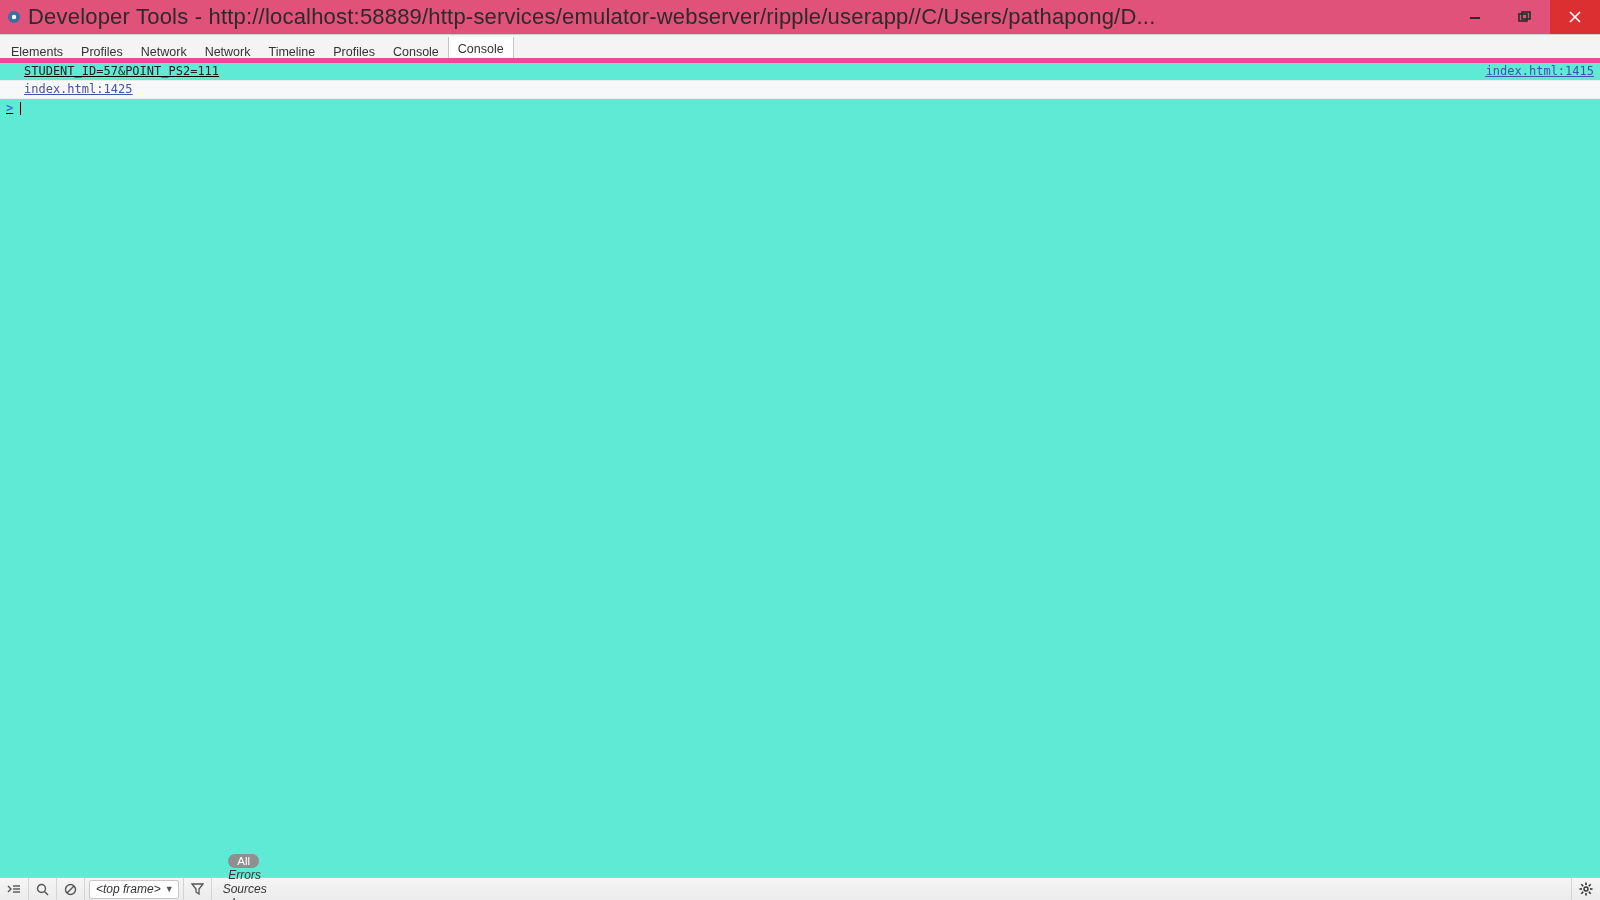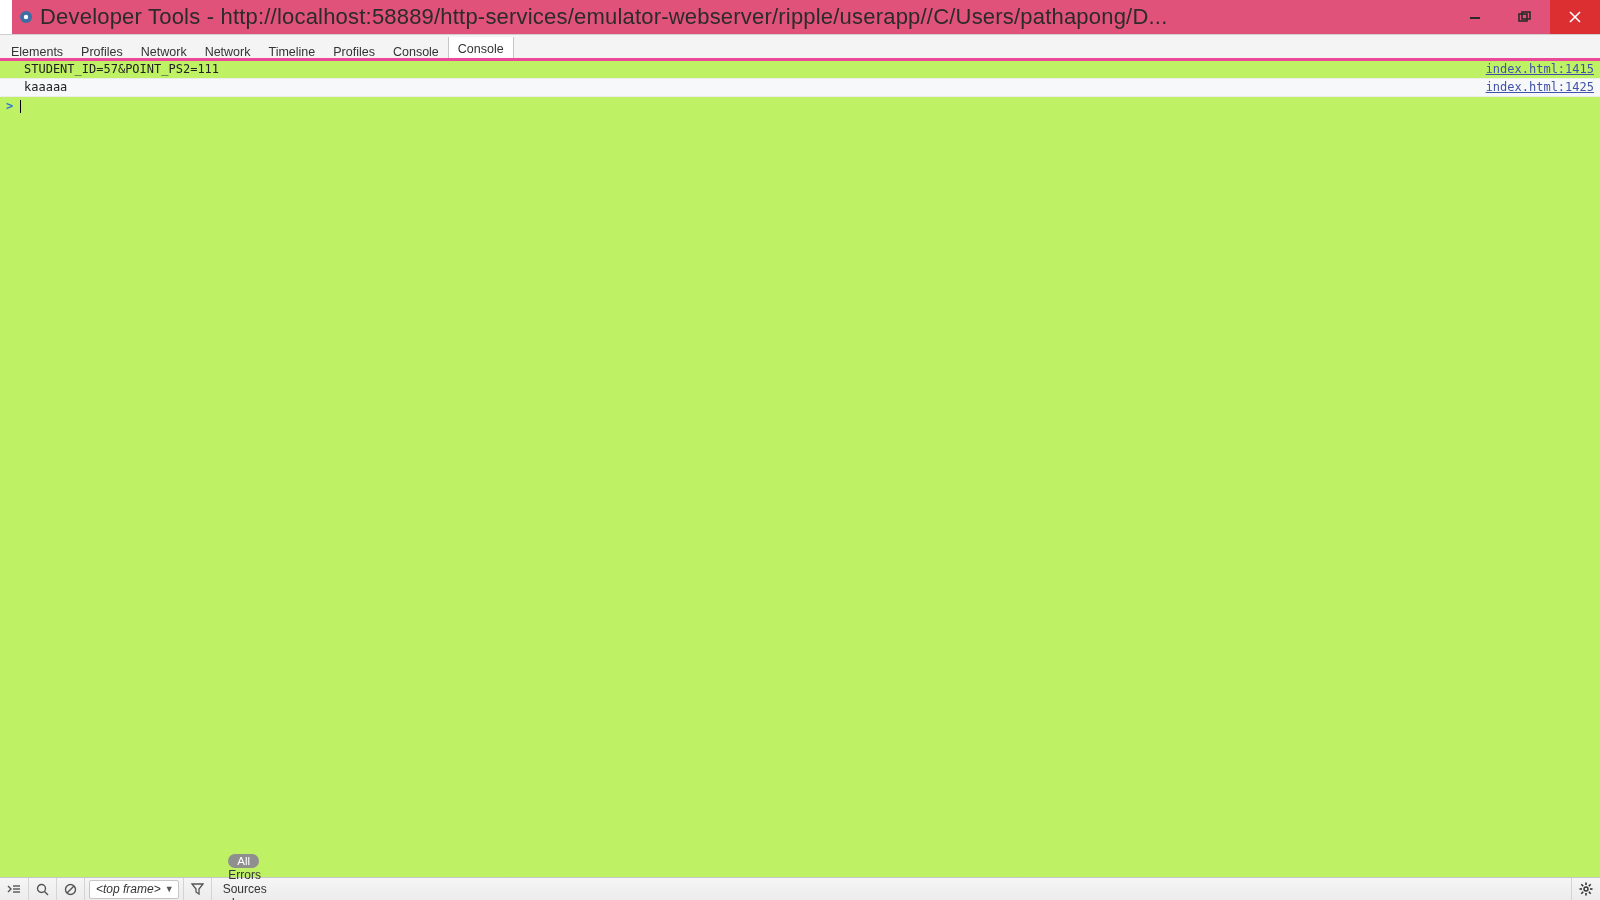--- a/index.html
+++ b/index.html
@@ -14,21 +14,20 @@
   }
 
   
   .titlebar {
     height: 34px;
     background: #e05279;
     display: flex;
     align-items: center;
     color: #313131;
     user-select: none;
-    margin-left: 12px;
   }
   .titlebar .app-icon {
     width: 28px;
     display: flex;
     align-items: center;
     justify-content: center;
   }
   .titlebar .app-icon svg { display:block; }
   .titlebar .title-text {
     flex: 1 1 auto;
@@ -85,25 +84,26 @@
     margin-top: 17px;
   }
 
   
   .console-area {
     position: absolute;
     top: 58px;   
     bottom: 22px; 
     left: 0;
     right: 0;
-    border-top: 3px solid #ec4899;
+    border-top: 5px solid #ec4899;
     font-family: Consolas, "Lucida Console", monospace;
     font-size: 12px;
-    background: #bef264;
+    background: #5eead4;
     overflow: hidden;
+    text-decoration: underline;
   }
   .log-row {
     display: flex;
     align-items: flex-start;
     border-bottom: 1px solid #ececec;
     min-height: 17px;
     line-height: 17px;
     padding: 0 4px 0 24px;
   }
   .log-row.alt { background: #f7f8f9; }
@@ -189,20 +189,21 @@
     background: #8f8f8f;
     color: #fff;
     border-radius: 9px;
     padding: 1px 9px;
     font-size: 11.5px;
     margin: 0 6px 0 4px;
   }
   .sb-link {
     padding: 0 9px;
     color: #333;
+    font-style: italic;
   }
   .sb-spacer { flex: 1 1 auto; }
   .gear {
     width: 28px;
     display:flex;
     align-items:center;
     justify-content:center;
     border-left: 1px solid #d4d4d4;
     height: 22px;
   }
@@ -252,21 +253,20 @@
 </div>
 
 <div class="console-area">
 
   <div class="log-row">
     <span class="log-msg">STUDENT_ID=57&amp;POINT_PS2=111</span>
     <span class="log-src">index.html:1415</span>
   </div>
 
   <div class="log-row alt">
-    <span class="log-msg">kaaaaa</span>
     <span class="log-src">index.html:1425</span>
   </div>
 
   <div class="prompt-row">
     <span class="prompt-chevron">&gt;</span>
     <span class="caret"></span>
     <input class="prompt-input" style="">
   </div>
 </div>
 

